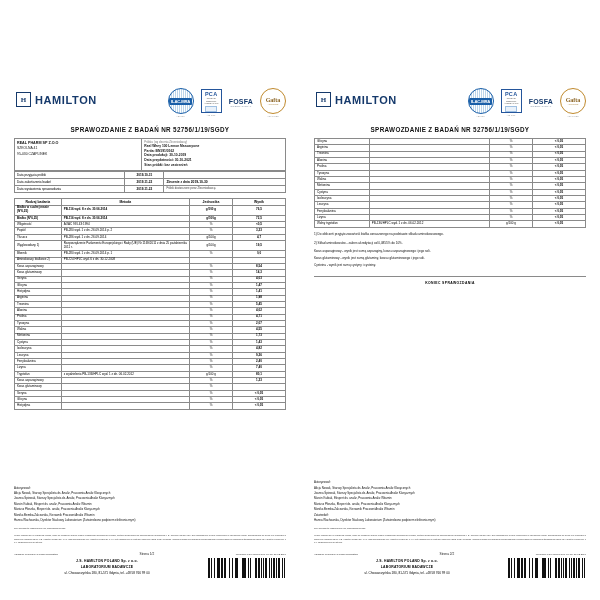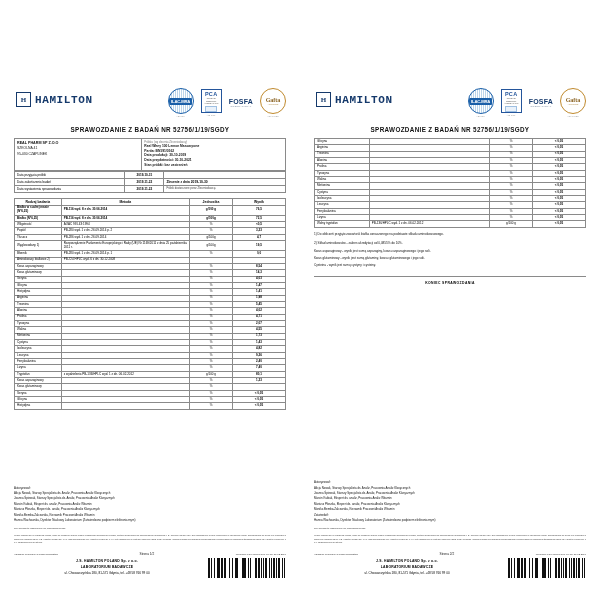--- a/index.html
+++ b/index.html
@@ -6,21 +6,21 @@
   body{width:600px;height:600px;overflow:hidden;font-family:"Liberation Sans",sans-serif;}
   .page{position:absolute;top:0;width:300px;height:600px;background:#fff;}
   #page-left{left:0;}
   #page-right{left:300px;}
   .paper{position:absolute;left:14px;top:88px;width:272px;height:440px;background:#fff;}
   
   .hdr{position:relative;height:34px;}
   .logo{position:absolute;left:2px;top:4px;display:flex;align-items:center;gap:4px;}
   .logo-mark{width:13px;height:13px;border:1.2px solid #15396b;color:#15396b;font-size:7px;
     display:flex;align-items:center;justify-content:center;font-family:"Liberation Serif",serif;font-weight:bold;}
-  .logo-text{font-family:Liberation Mono, monospace;font-size:11px;letter-spacing:.6px;color:#15396b;font-weight:bold;}
+  .logo-text{font-family:Liberation Sans, sans-serif;font-size:11px;letter-spacing:.6px;color:#15396b;font-weight:bold;}
   .certs{position:absolute;right:0px;top:0px;display:flex;align-items:center;gap:7px;}
   .cert{display:flex;flex-direction:column;align-items:center;}
   .cert-sub{font-size:2.3px;color:#888;margin-top:.5px;letter-spacing:.2px;}
   .c-ilac{width:24px;height:24px;border-radius:50%;border:1px solid #1a5fa8;
     display:flex;align-items:center;justify-content:center;font-size:4.2px;font-weight:bold;color:#fff;
     background:
       repeating-linear-gradient(90deg,#bcd5ea 0 1px,#fff 1px 2px);
     position:relative;overflow:hidden;}
   .c-ilac span{background:#1a5fa8;padding:1px 2px;border-radius:1px;letter-spacing:-.2px;}
   .c-pca{width:21px;height:24px;border:1px solid #24559b;display:flex;flex-direction:column;align-items:center;

